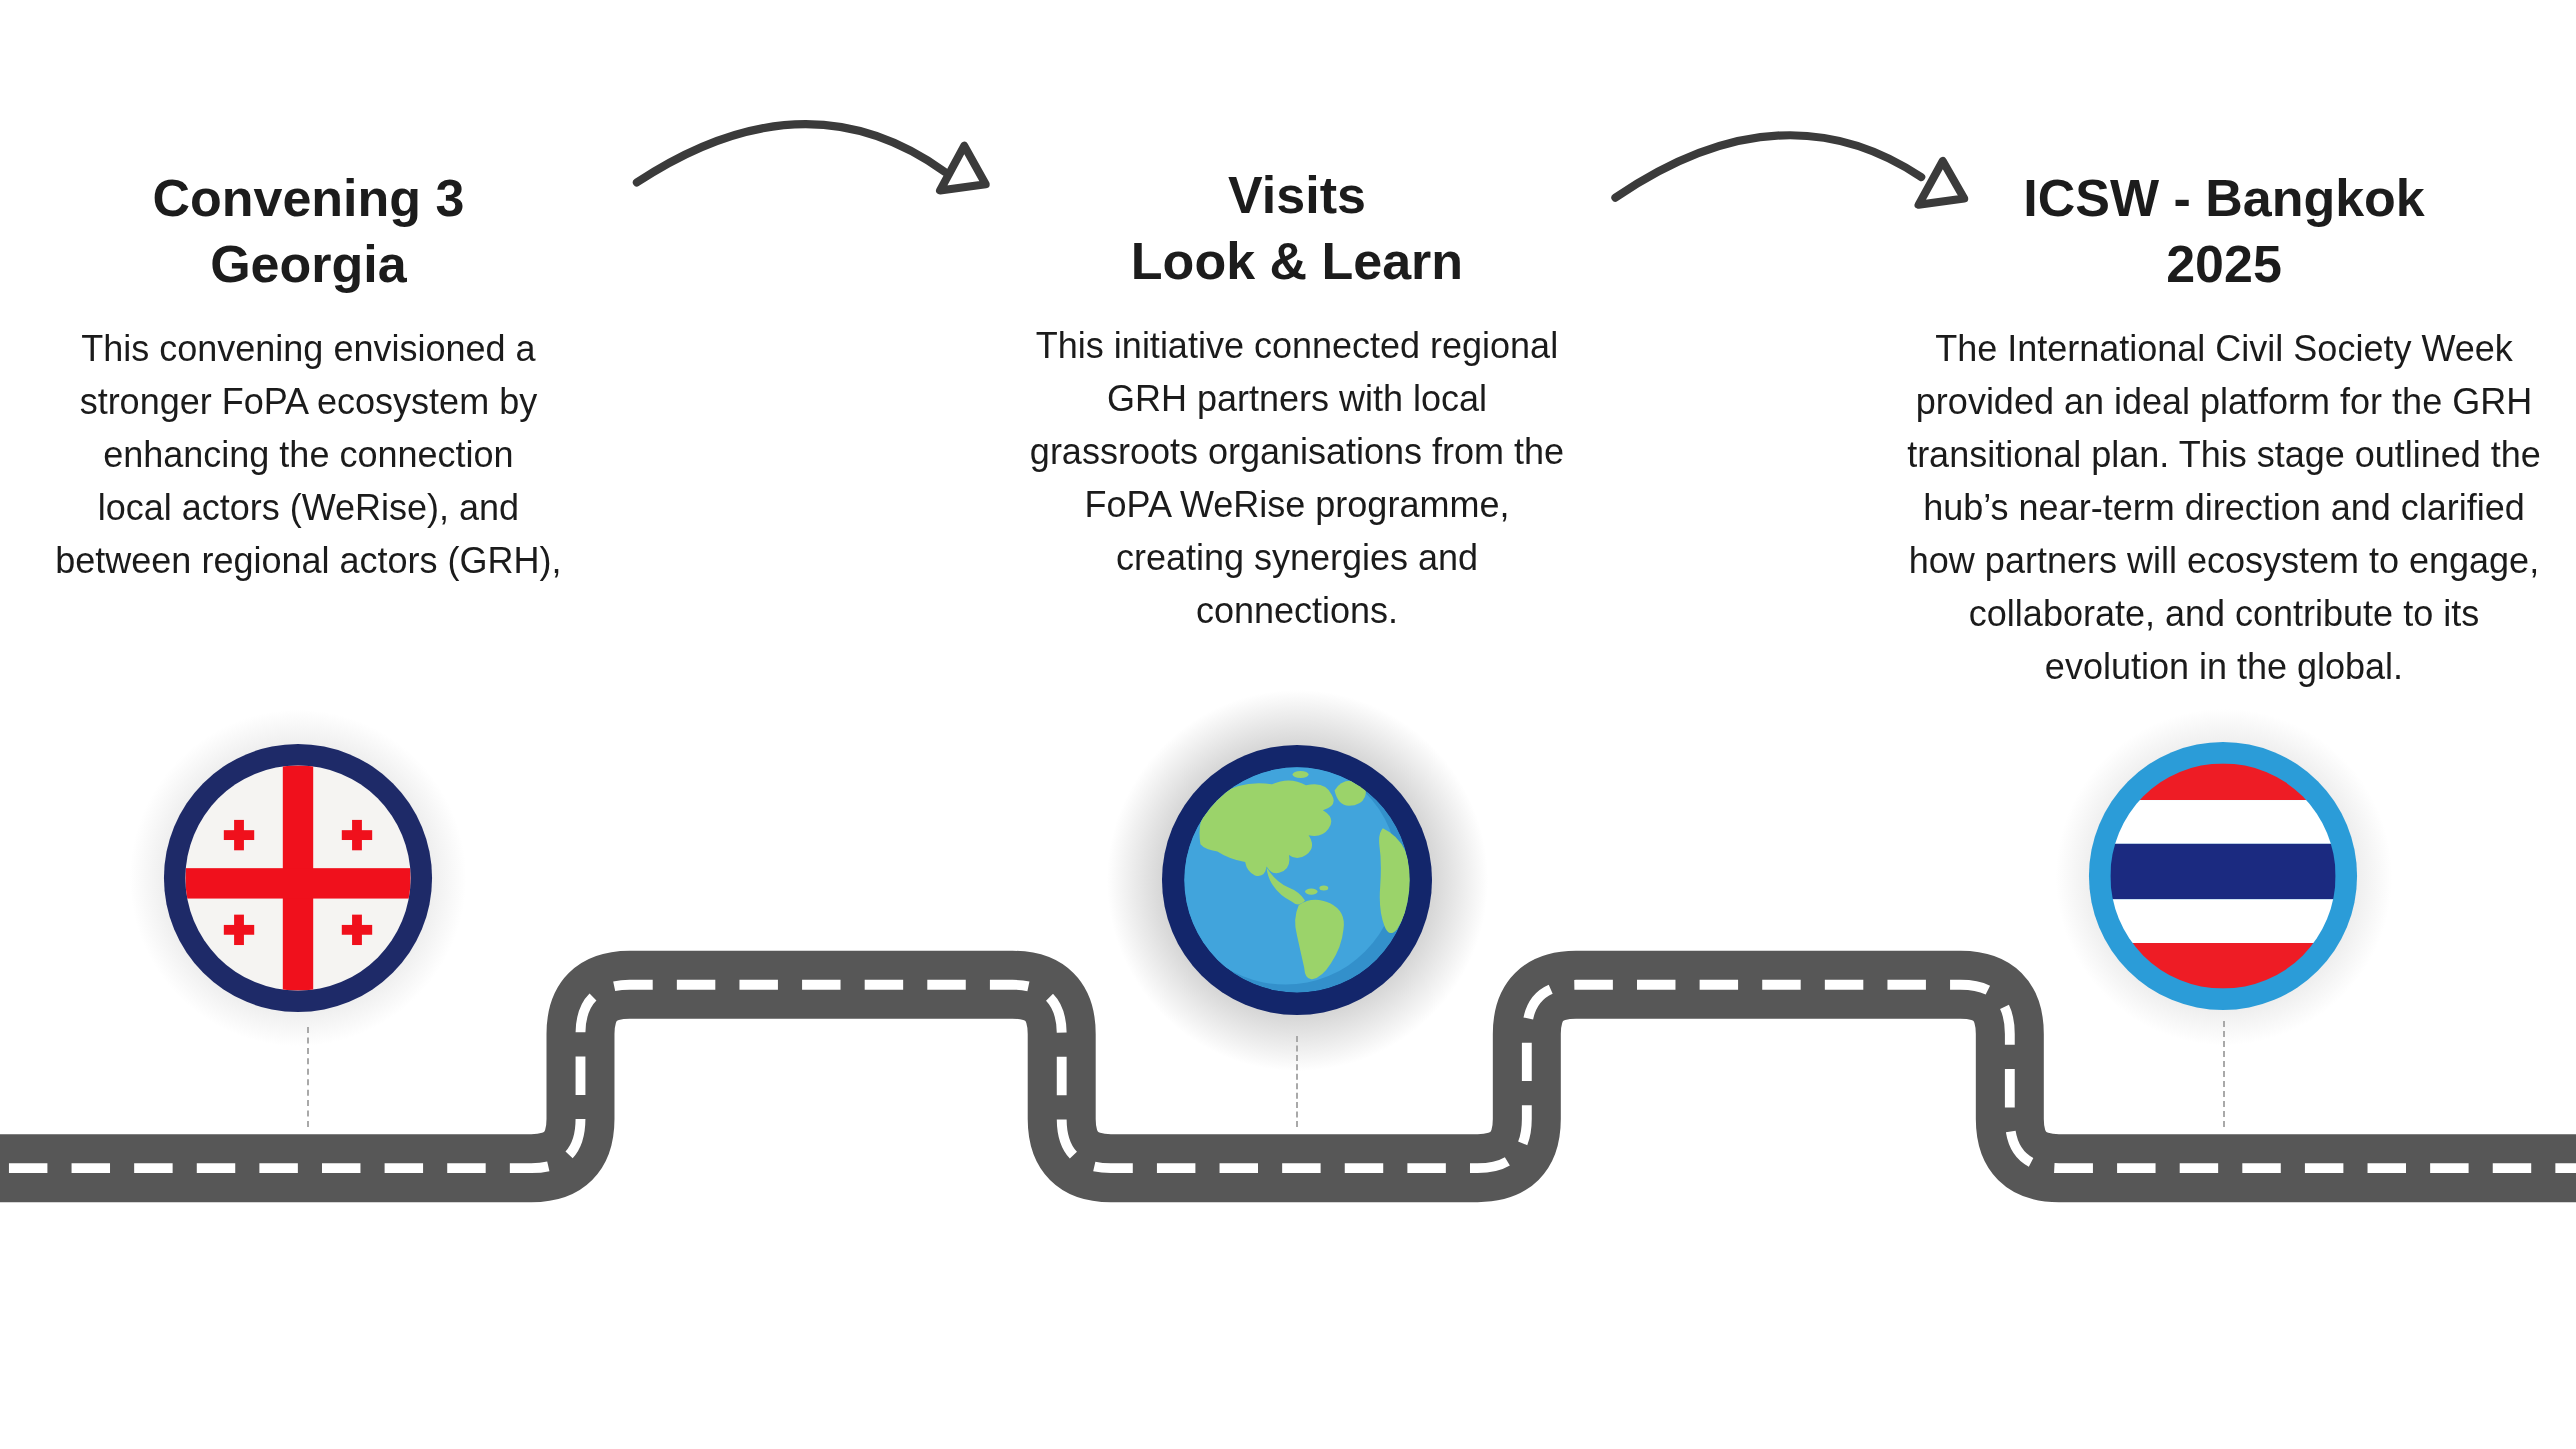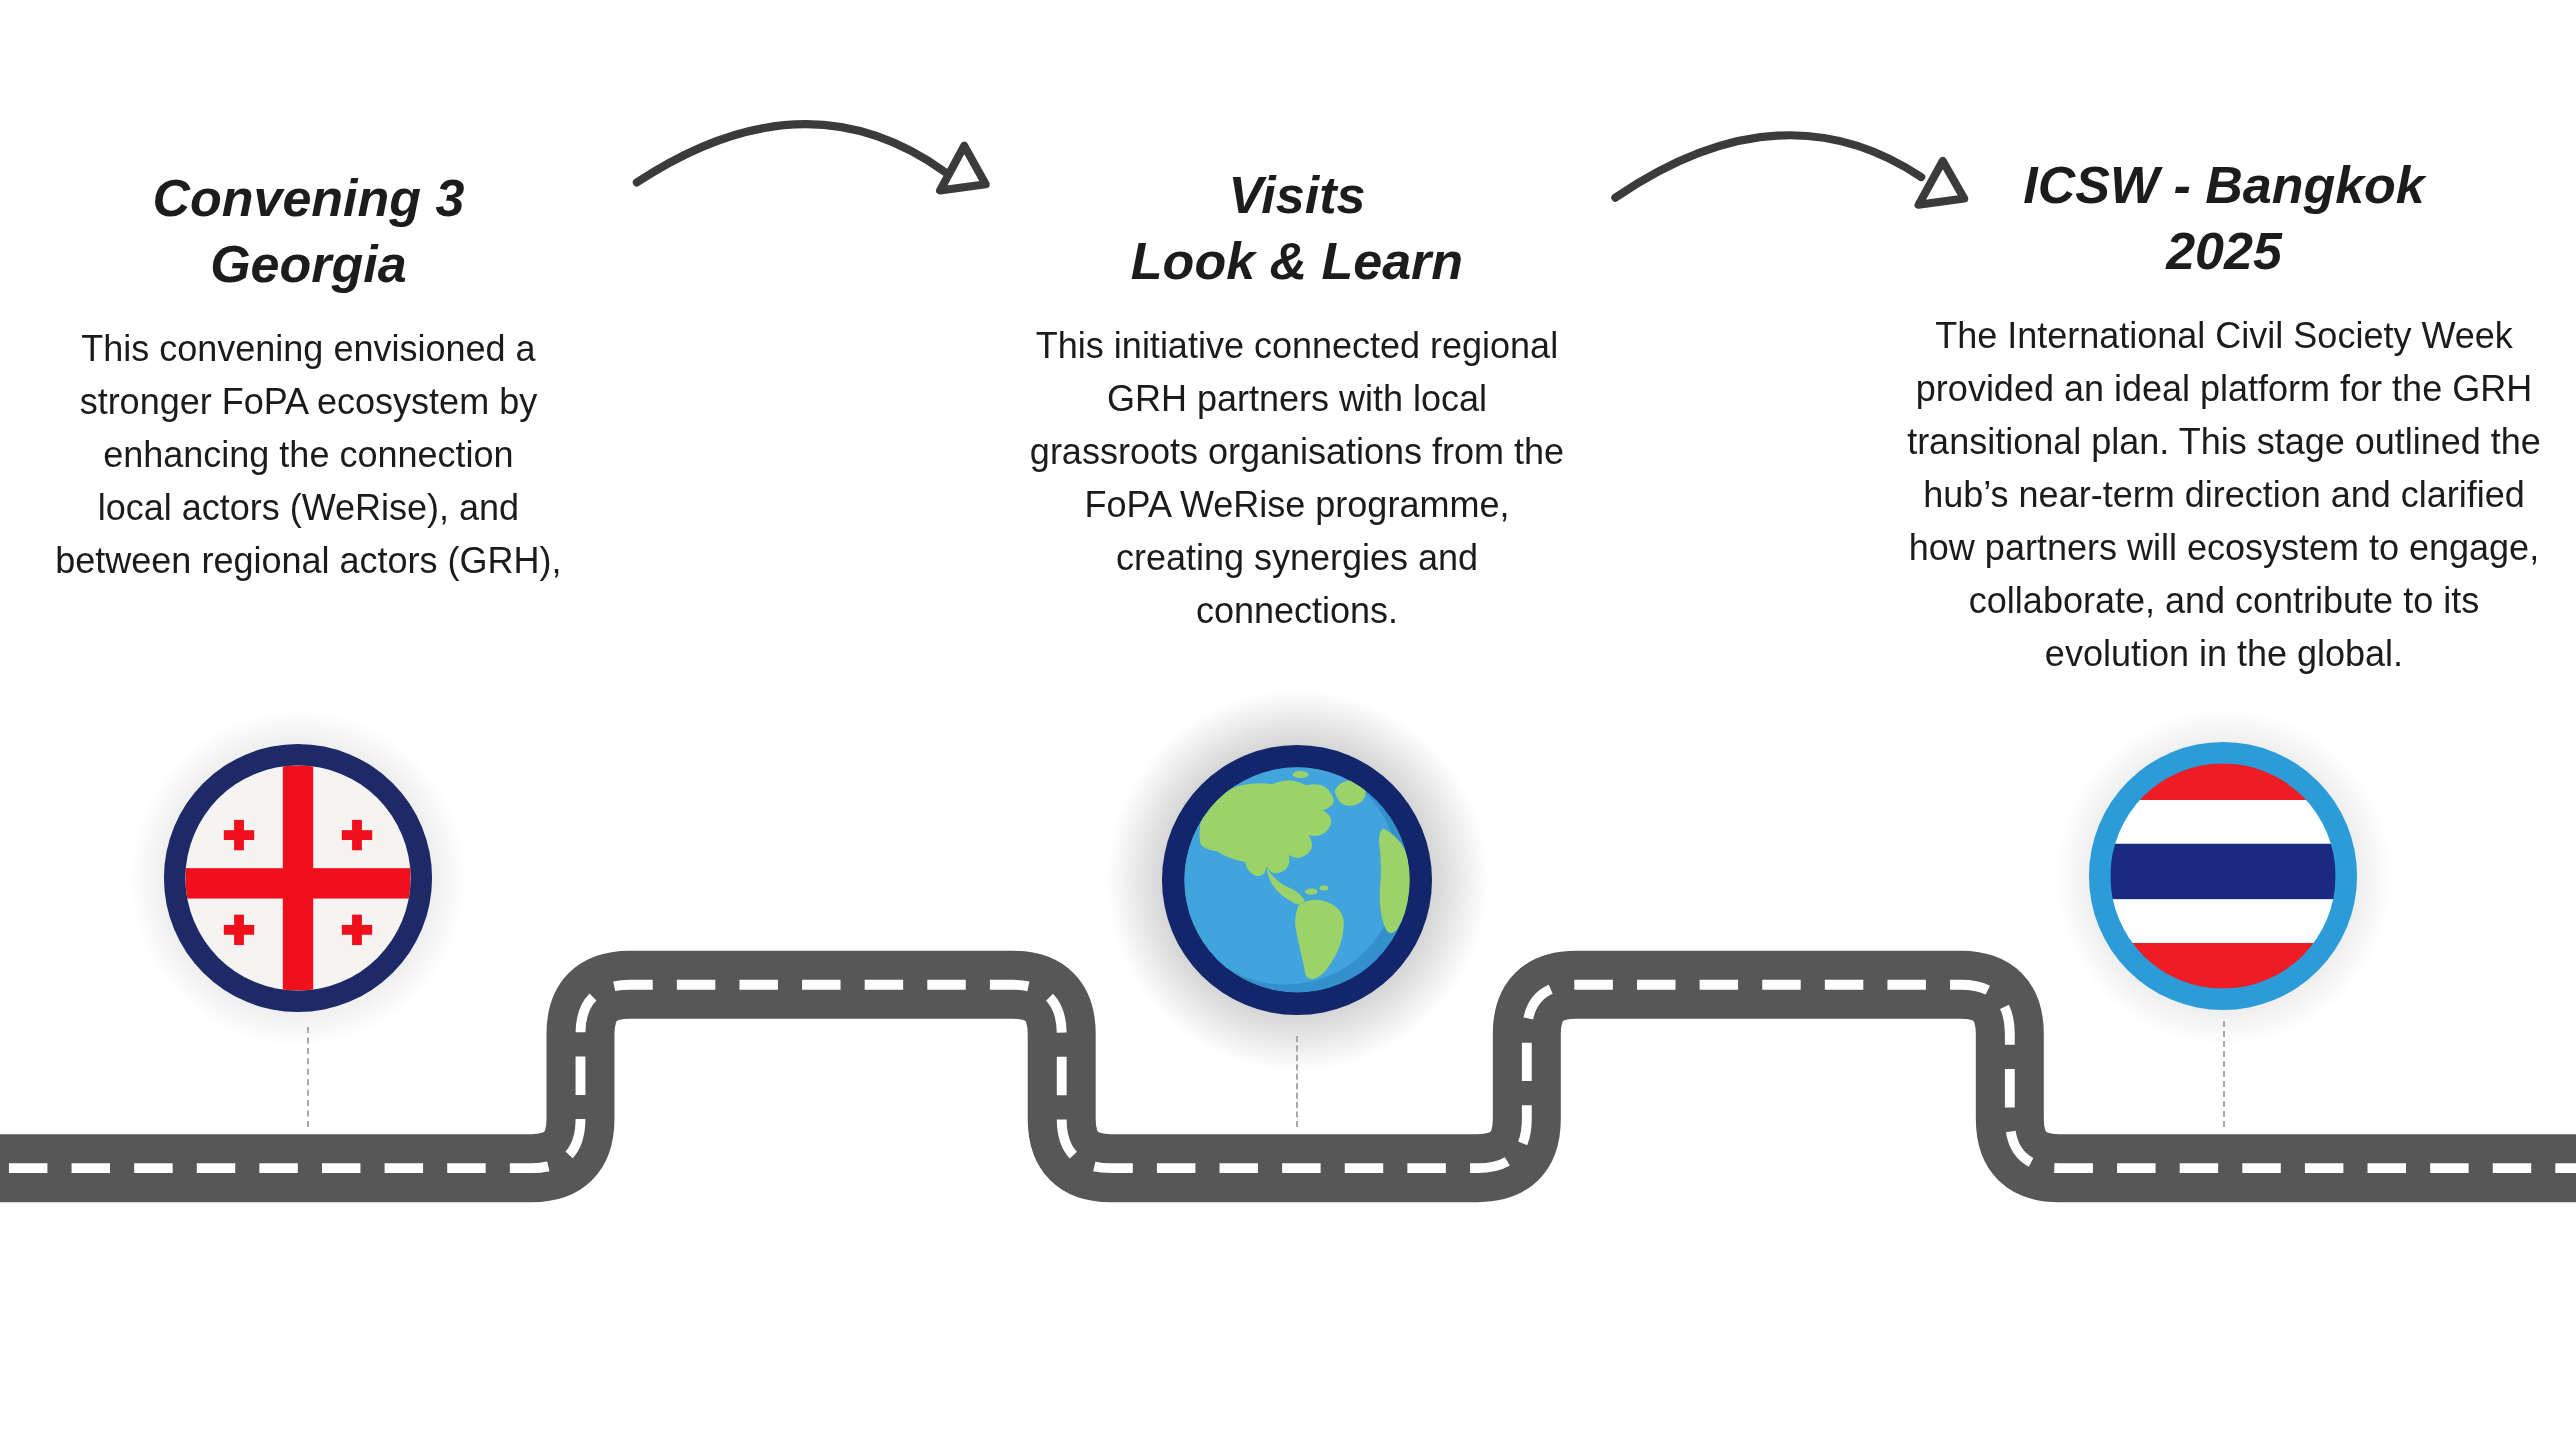--- a/index.html
+++ b/index.html
@@ -7,27 +7,27 @@
     position:relative;
     width:2576px;height:1449px;
     overflow:hidden;
     background:#ffffff;
     font-family:"Liberation Sans", sans-serif;
     color:#1b1b1b;
   }
   .layer{position:absolute;left:0;top:0;width:2576px;height:1449px;}
   
   .col{position:absolute;text-align:center;}
-  .col .title{font-size:52px;font-weight:bold;line-height:66px;color:#1c1c1c;margin:0;font-style:italic;}
+  .col .title{font-size:52px;font-weight:bold;line-height:66px;color:#1c1c1c;margin:0;}
   .col .title .tl{display:block;}
   .col .desc{margin-top:25px;font-size:36px;line-height:53px;color:#1b1b1b;}
   .col .desc .dl{display:block;}
   .m1{left:22.4px;  top:165px;width:572px;}
   .m2{left:1011px;top:162px;width:572px;}
-  .m3{left:1884px;top:152px;width:680px;}
+  .m3{left:1884px;top:165px;width:680px;}
   
   .icon{position:absolute;}
   .icon-georgia {left:155px; top:735px;}
   .icon-globe   {left:1145px;top:728px;}
   .icon-thailand{left:2080px;top:733px;}
   .halo{position:absolute;border-radius:50%;}
   .halo-1{left:128px;top:708px;width:340px;height:340px;
           background:radial-gradient(circle, rgba(110,110,110,0.14) 52%, rgba(110,110,110,0) 70%);}
   .halo-2{left:1105px;top:688px;width:385px;height:385px;
           background:radial-gradient(circle, rgba(100,100,100,0.26) 50%, rgba(100,100,100,0) 70%);}

